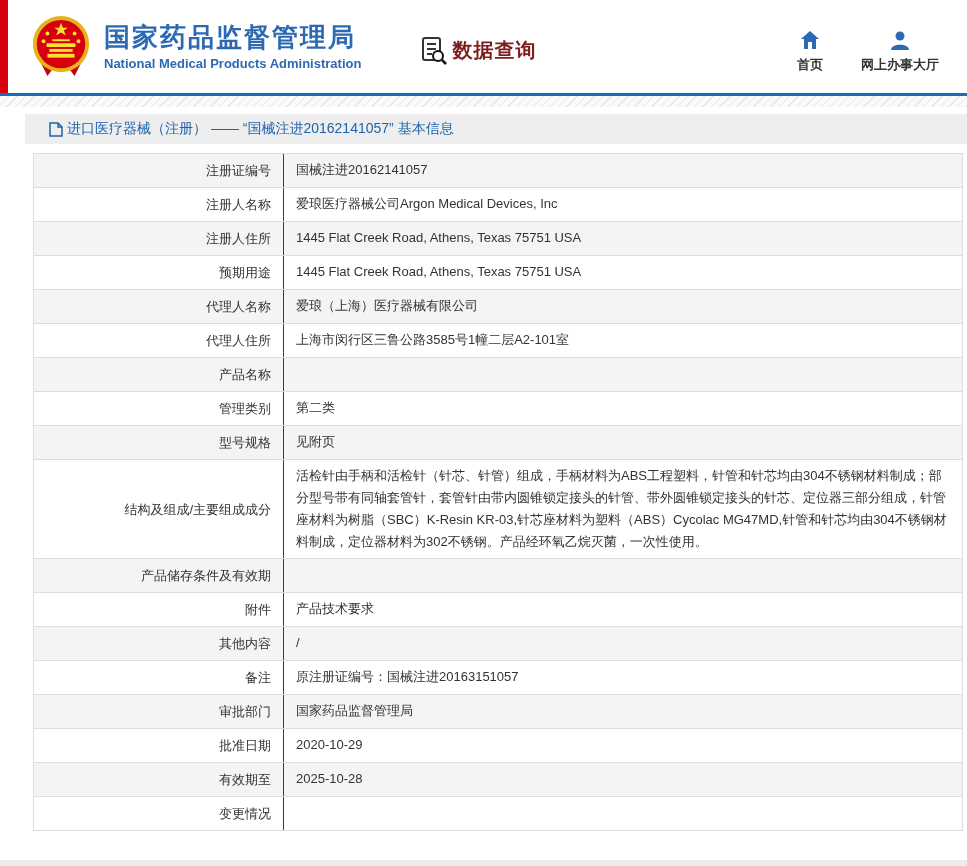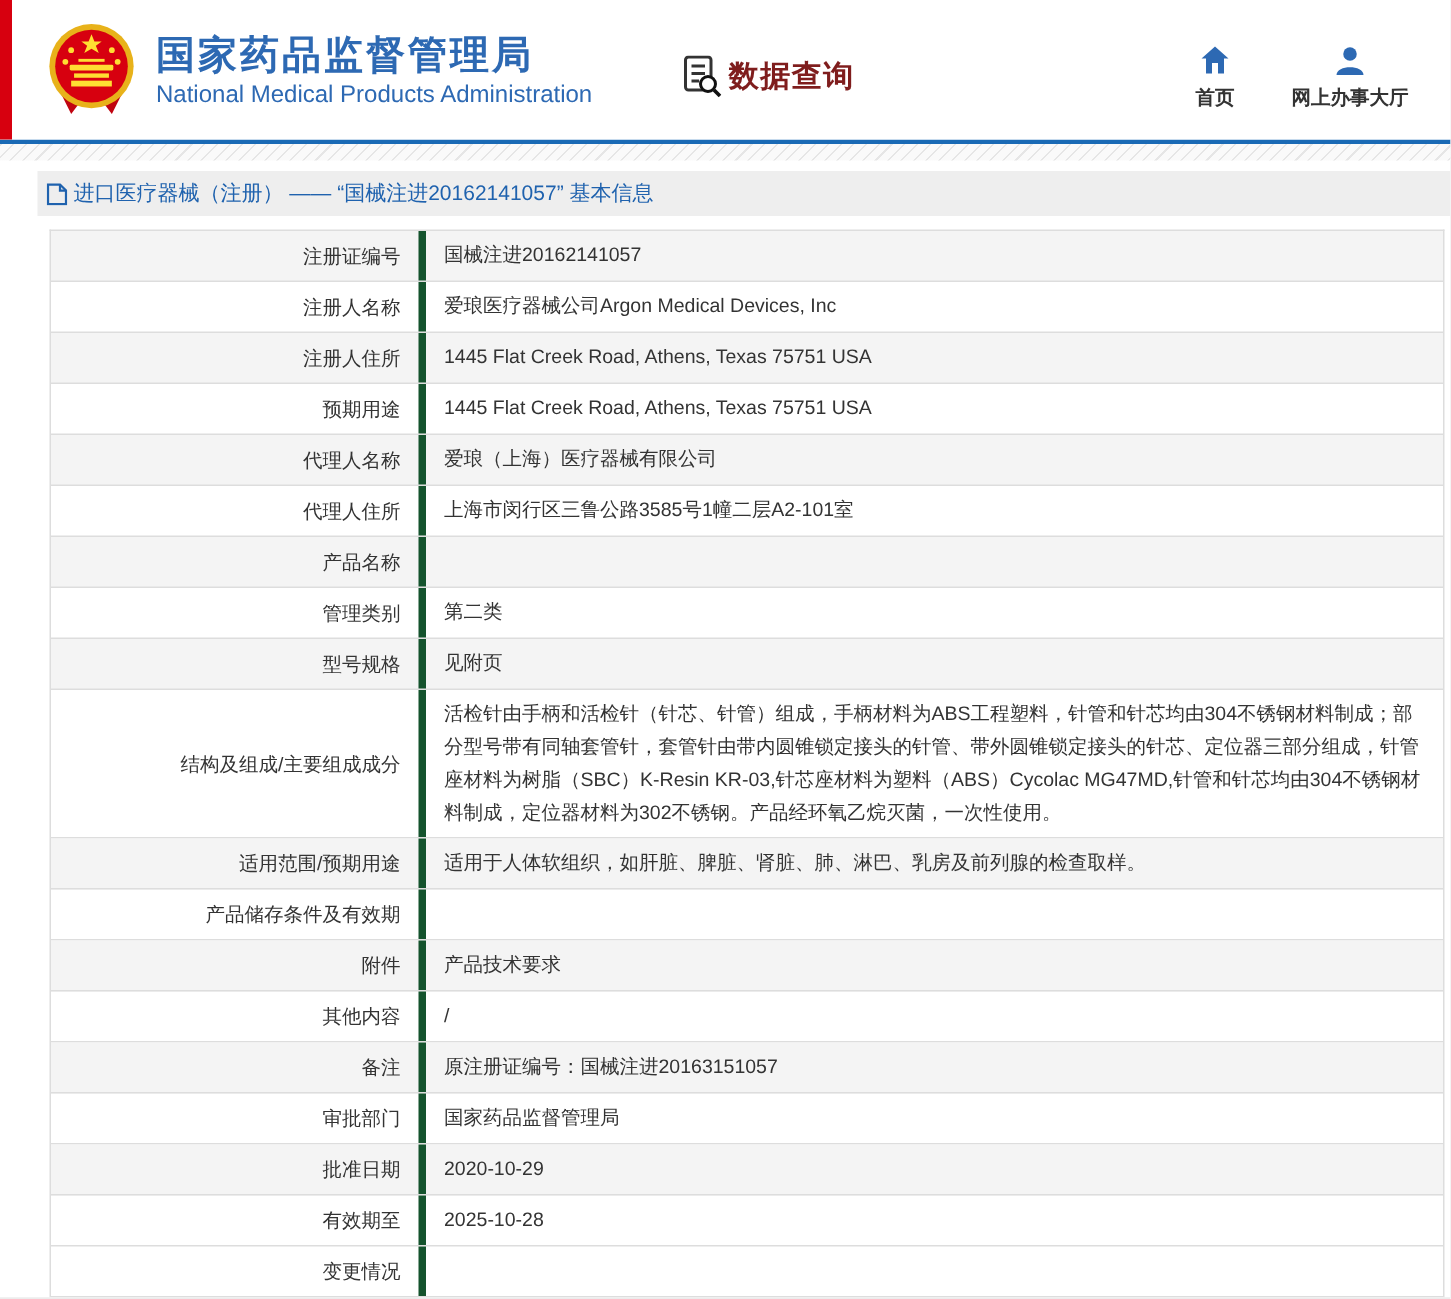--- a/index.html
+++ b/index.html
@@ -6,43 +6,43 @@
   html,body { background:#ececec; font-family:"Liberation Sans","DejaVu Sans",sans-serif; }
   .page { position:relative; width:967px; min-height:860px; background:#fff; }
 
   
   .header { position:relative; height:93px; background:#fff; display:flex; align-items:center; }
   .red-strip { position:absolute; left:0; top:0; width:8px; height:93px; background:#d7000f; }
   .logo-wrap { display:flex; align-items:center; margin-left:30px; }
   .emblem { width:62px; height:66px; }
   .logo-text { margin-left:12px; }
   .logo-zh { font-size:26px; font-weight:bold; color:#2d69b3; letter-spacing:2px; line-height:30px; }
-  .logo-en { font-size:16px; color:#2d69b3; margin-top:4px; }
+  .logo-en { font-size:13px; color:#2d69b3; margin-top:4px;font-weight:bold; }
   .dq { display:flex; align-items:center; margin-left:60px; margin-top:8px; }
   .dq-icon { width:26px; height:28px; margin-right:5px; }
   .dq-label { font-size:20px; font-weight:600; color:#7f1d1d; letter-spacing:1px; }
   .nav { position:absolute; right:28px; top:30px; display:flex; gap:38px; }
   .nav-item { display:flex; flex-direction:column; align-items:center; cursor:pointer;font-weight:bold; }
   .nav-item svg { width:20px; height:20px; }
   .nav-label { font-size:13px; color:#333; margin-top:6px; white-space:nowrap; }
 
   
   .blue-line { height:3px; background:#1a6ab5; }
   .hatch { height:11px; background:repeating-linear-gradient(135deg,#e6e6e6 0 1px,#fafafa 1px 6px); }
 
   
-  .crumb-bar { margin:7px 0 0 25px; height:30px; background:#eeeeee; display:flex; align-items:center; padding-left:6px; }
+  .crumb-bar { margin:7px 0 0 25px; height:30px; background:#eeeeee; display:flex; align-items:center; padding-left:24px; }
   .crumb-icon { width:14px; height:15px; margin-right:4px; flex:0 0 auto; }
   .crumb-text { font-size:14px; color:#1f62ae; }
 
   
   .tbl { margin:9px 4px 0 33px; width:930px; border:1px solid #ddd; border-bottom:none; font-size:13px; color:#333; background:#fff; }
   .row { display:flex; border-bottom:1px solid #ddd; min-height:27px; }
   .rows-container .row:nth-child(odd) { background:#f4f4f4; } 
-  .cell-label { width:250px; flex:0 0 250px; text-align:center; padding:5px 12px; border-right:5px solid #14532d; line-height:17px; display:flex; justify-content:flex-end; align-items:center; gap:3px; }
+  .cell-label { width:250px; flex:0 0 250px; text-align:center; padding:5px 12px; border-right:1px solid #14532d; line-height:17px; display:flex; justify-content:flex-end; align-items:center; gap:3px; }
   .cell-value { flex:1; padding:5px 12px; line-height:17px; display:flex; align-items:center; }
   .row.multiline .cell-label, .row.multiline .cell-value { align-items:flex-start; line-height:22px; }
   .row.multiline .cell-label { padding-top:6px; display:flex; align-items:center; }
   .changes-value { display:block; }
 </style>
 </head>
 <body>
 
 <div class="page">
 
@@ -157,24 +157,20 @@
         <div class="row multiline">
           <div class="cell-label">型号规格</div>
           <div class="cell-value">见附页</div>
         </div>
 
         <div class="row multiline">
           <div class="cell-label">结构及组成/主要组成成分</div>
           <div class="cell-value">活检针由手柄和活检针（针芯、针管）组成，手柄材料为ABS工程塑料，针管和针芯均由304不锈钢材料制成；部分型号带有同轴套管针，套管针由带内圆锥锁定接头的针管、带外圆锥锁定接头的针芯、定位器三部分组成，针管座材料为树脂（SBC）K-Resin KR-03,针芯座材料为塑料（ABS）Cycolac MG47MD,针管和针芯均由304不锈钢材料制成，定位器材料为302不锈钢。产品经环氧乙烷灭菌，一次性使用。</div>
         </div>
 
-        <div class="row multiline">
-          <div class="cell-label">适用范围/预期用途</div>
-          <div class="cell-value">适用于人体软组织，如肝脏、脾脏、肾脏、肺、淋巴、乳房及前列腺的检查取样。</div>
-        </div>
 
         <div class="row multiline">
           <div class="cell-label">产品储存条件及有效期</div>
           <div class="cell-value"></div>
         </div>
 
         <div class="row multiline">
           <div class="cell-label">附件</div>
           <div class="cell-value">产品技术要求</div>
         </div>

